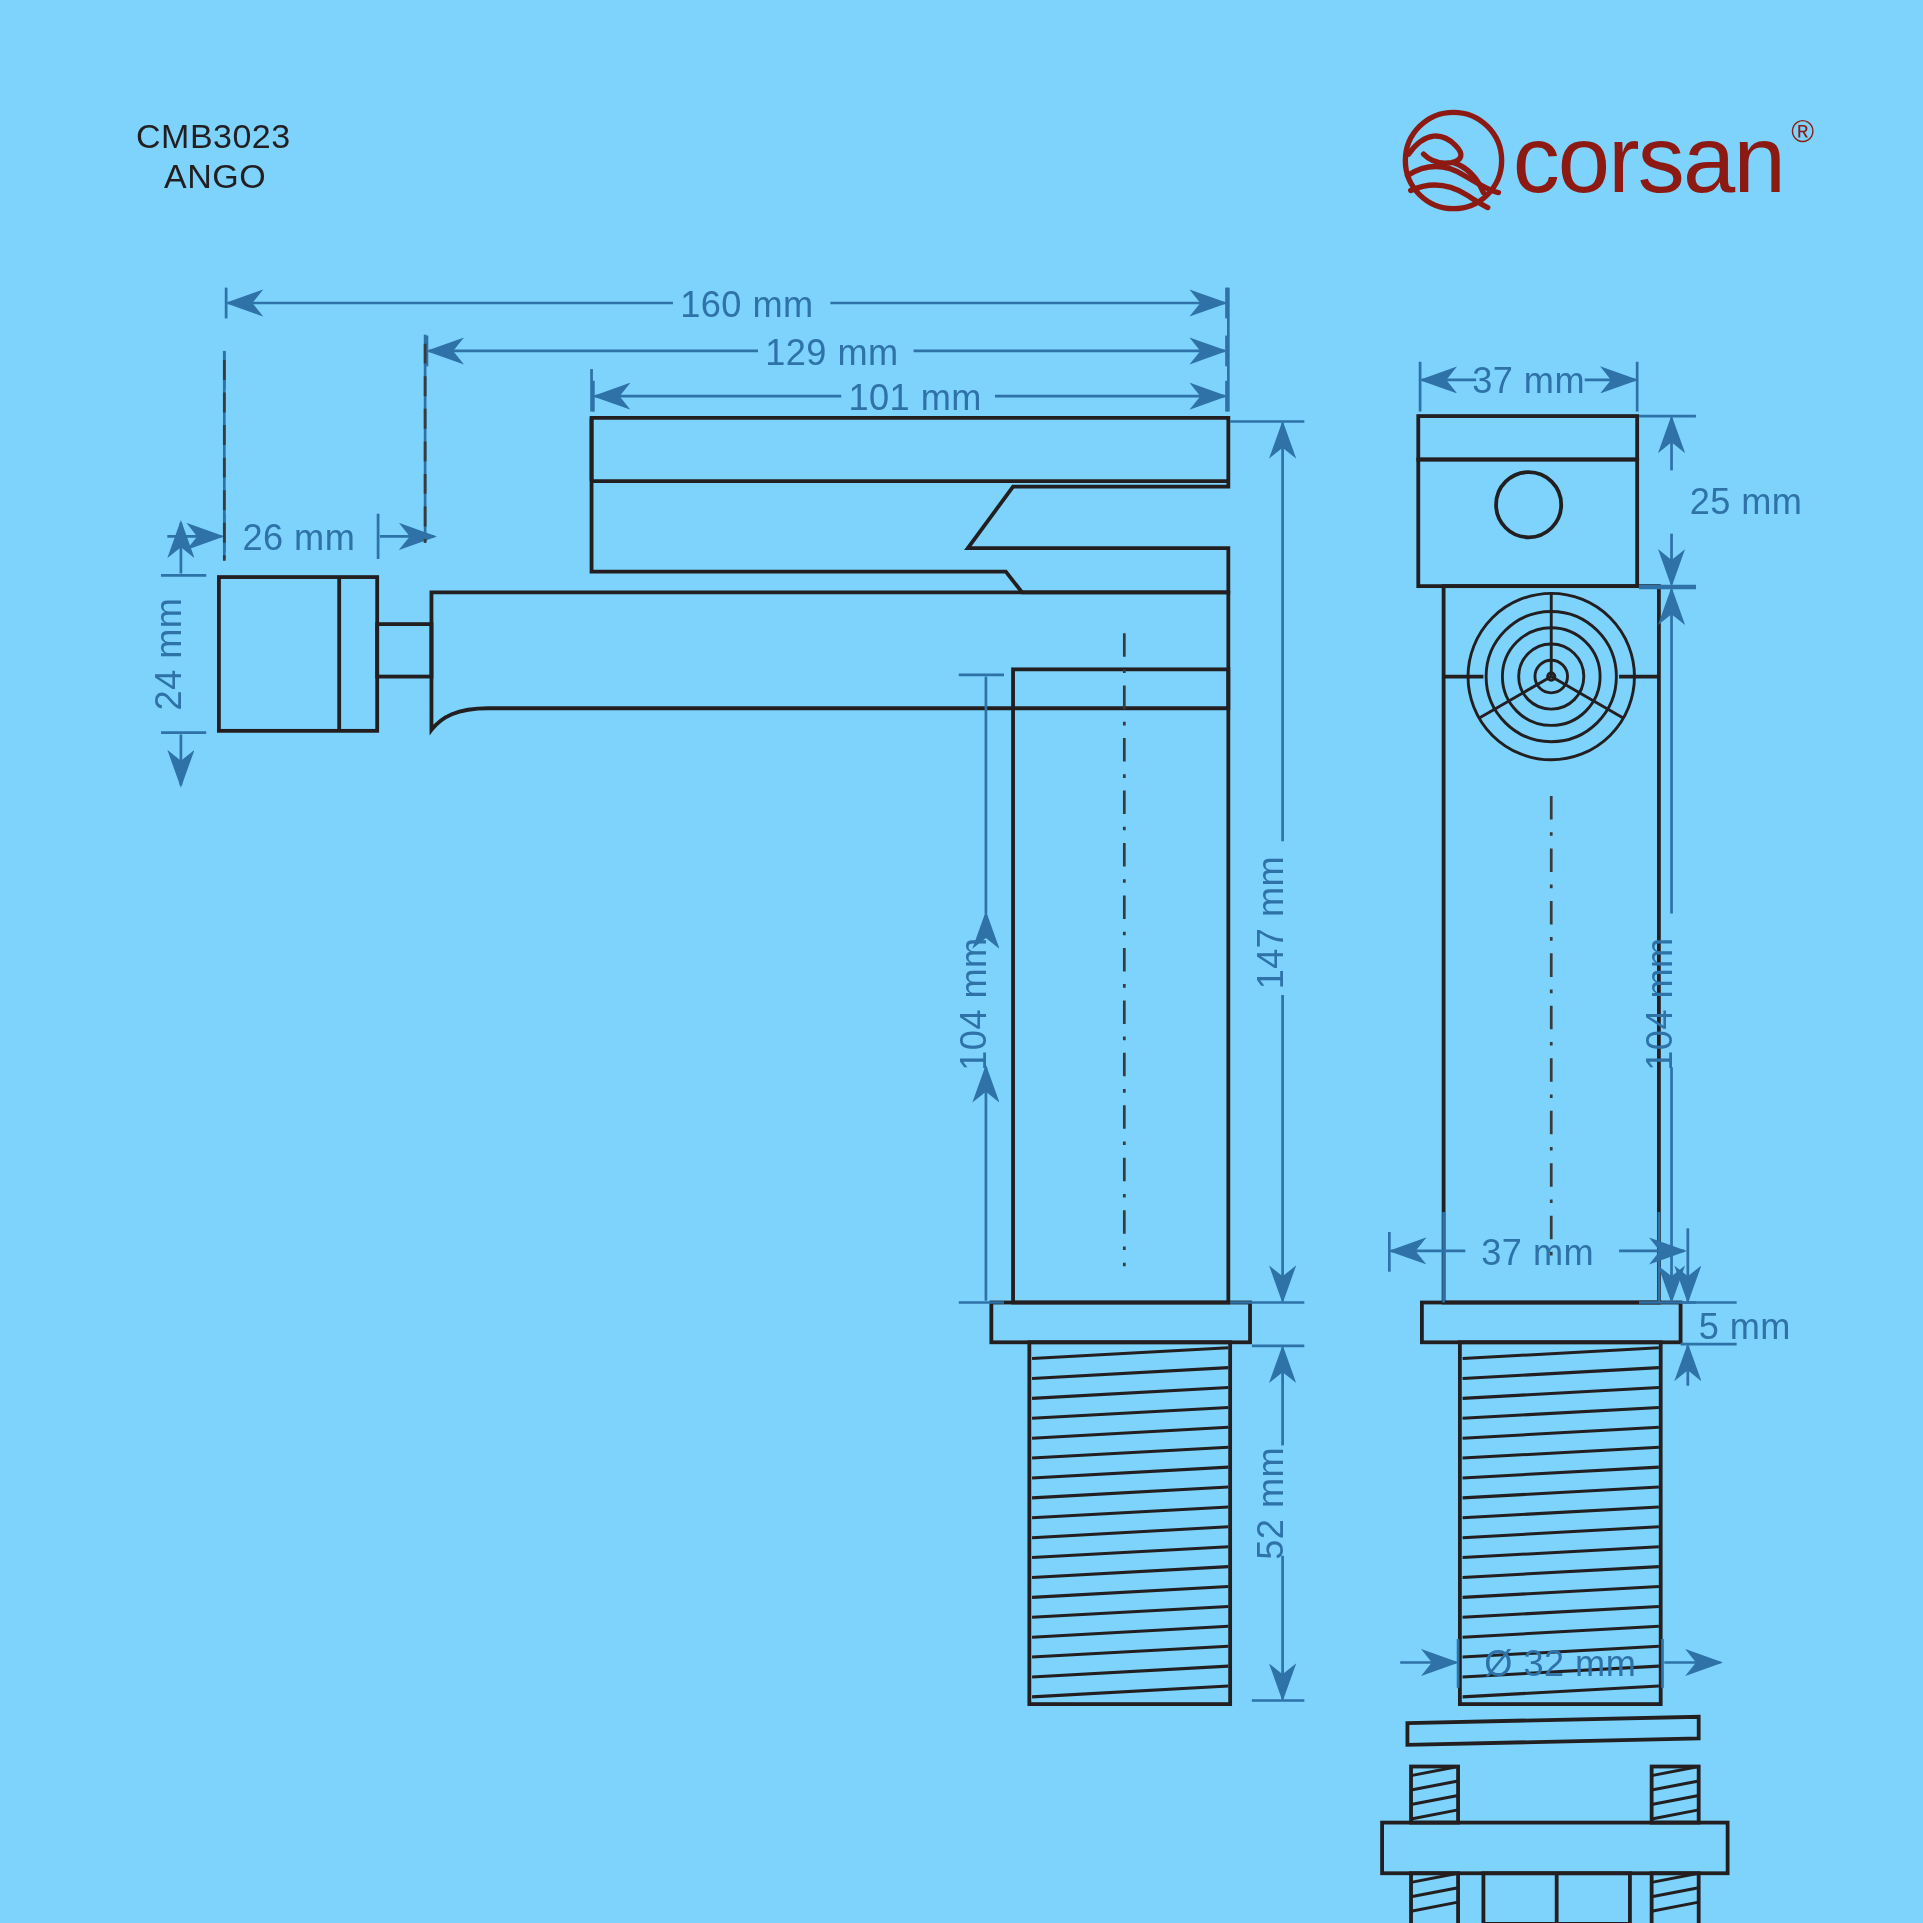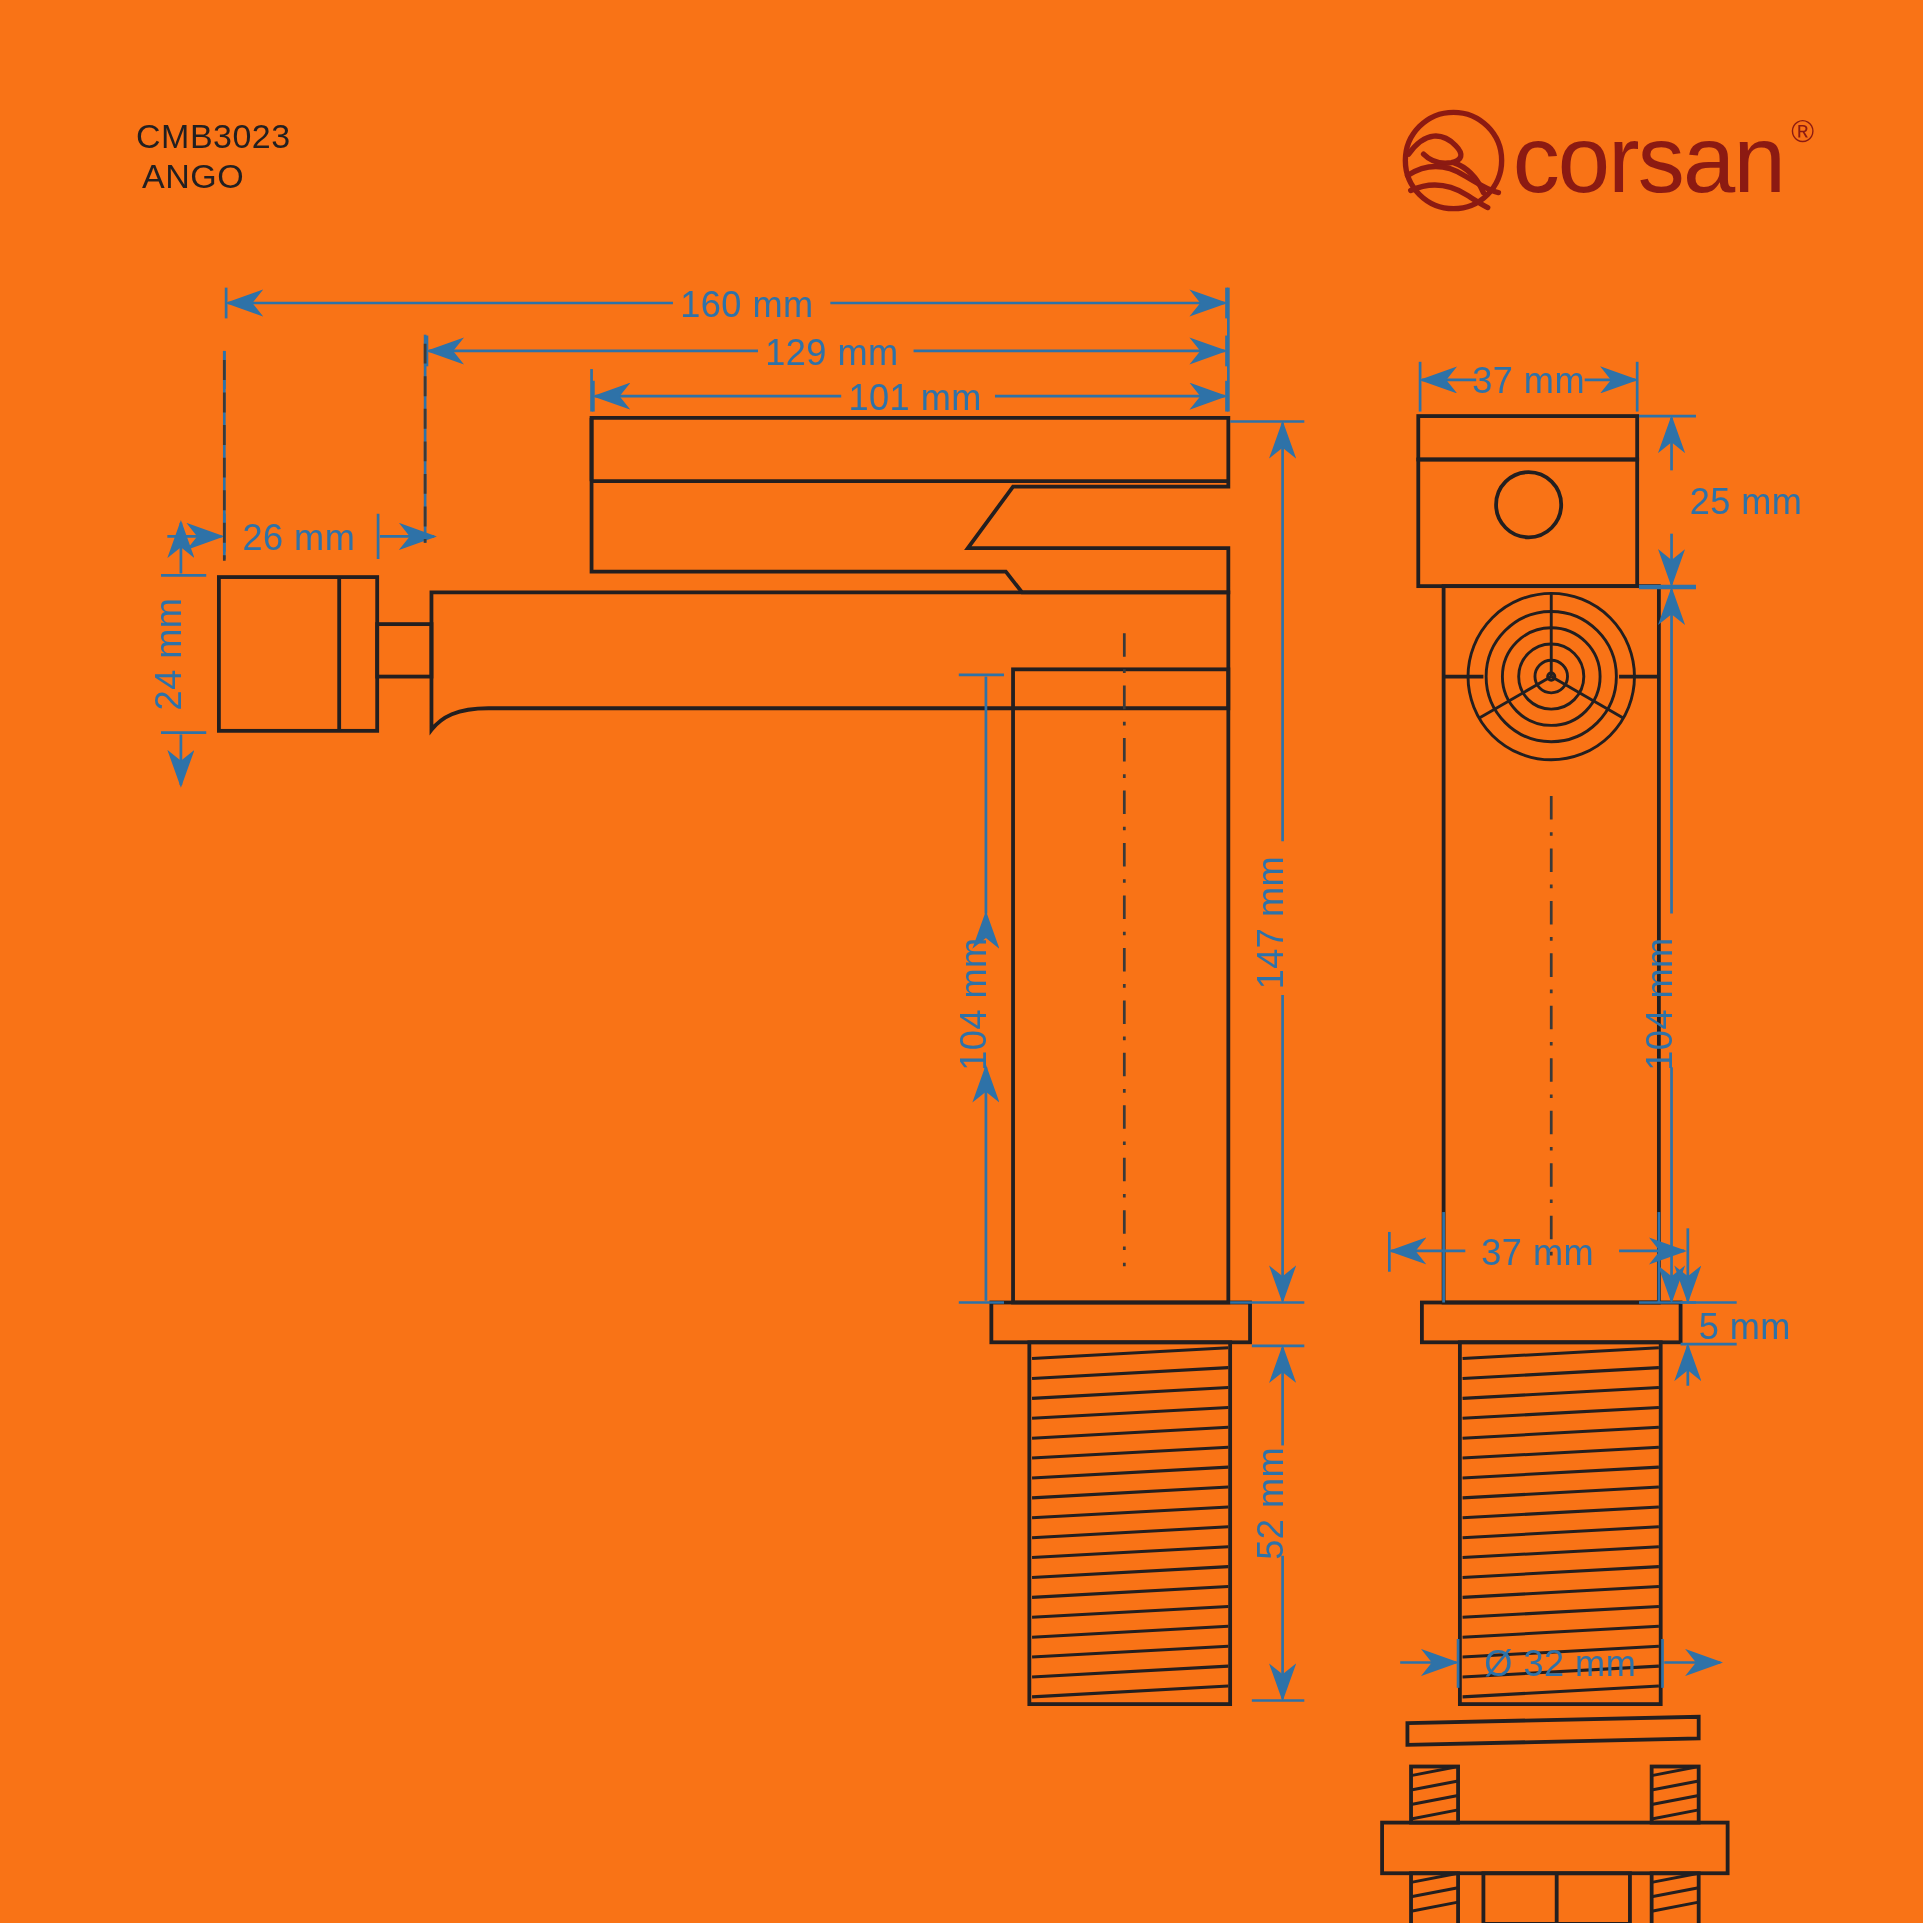--- a/index.html
+++ b/index.html
@@ -1,24 +1,24 @@
 <!DOCTYPE html>
 <html style="font-size:14.5px"><head>
 <meta charset="utf-8">
 <style>
   html,body{margin:0;padding:0;background:#ffffff;}
   body{width:1923px;height:1923px;position:relative;overflow:hidden;
        font-family:"Liberation Sans","DejaVu Sans",sans-serif;}
 
-  .sheet{position:absolute;inset:0;background:#f97316;}
+  .sheet{position:absolute;inset:0;background:#7dd3fc;}
 
   
   #title-block{position:absolute;left:136px;top:116px;}
   #part-code{font-size:34px;color:#231f20;letter-spacing:0.5px;line-height:1.18;}
-  #part-name{font-size:34px;color:#231f20;letter-spacing:0.5px;line-height:1.18;margin-left:6px;}
+  #part-name{font-size:34px;color:#231f20;letter-spacing:0.5px;line-height:1.18;margin-left:28px;}
 
   #brand-logo{position:absolute;right:109px;top:107px;display:flex;align-items:center;gap:5.4px;justify-content:flex-end;}
   #brand-logo .mark{width:107px;height:107px;display:block;}
   #brand-wordmark{font-size:94px;line-height:.86;color:#8C1A12;letter-spacing:-1.8px;
                   font-family:"Liberation Sans","DejaVu Sans",sans-serif;}
   #brand-reg{font-size:31px;color:#8C1A12;align-self:flex-start;margin-top:7.2px;margin-left:1.8px;}
 
   
   #drawing{position:absolute;left:0;top:0;width:1630px;height:1923px;}
   svg.layer{position:absolute;left:0;top:0;width:1923px;height:1923px;overflow:visible;}

